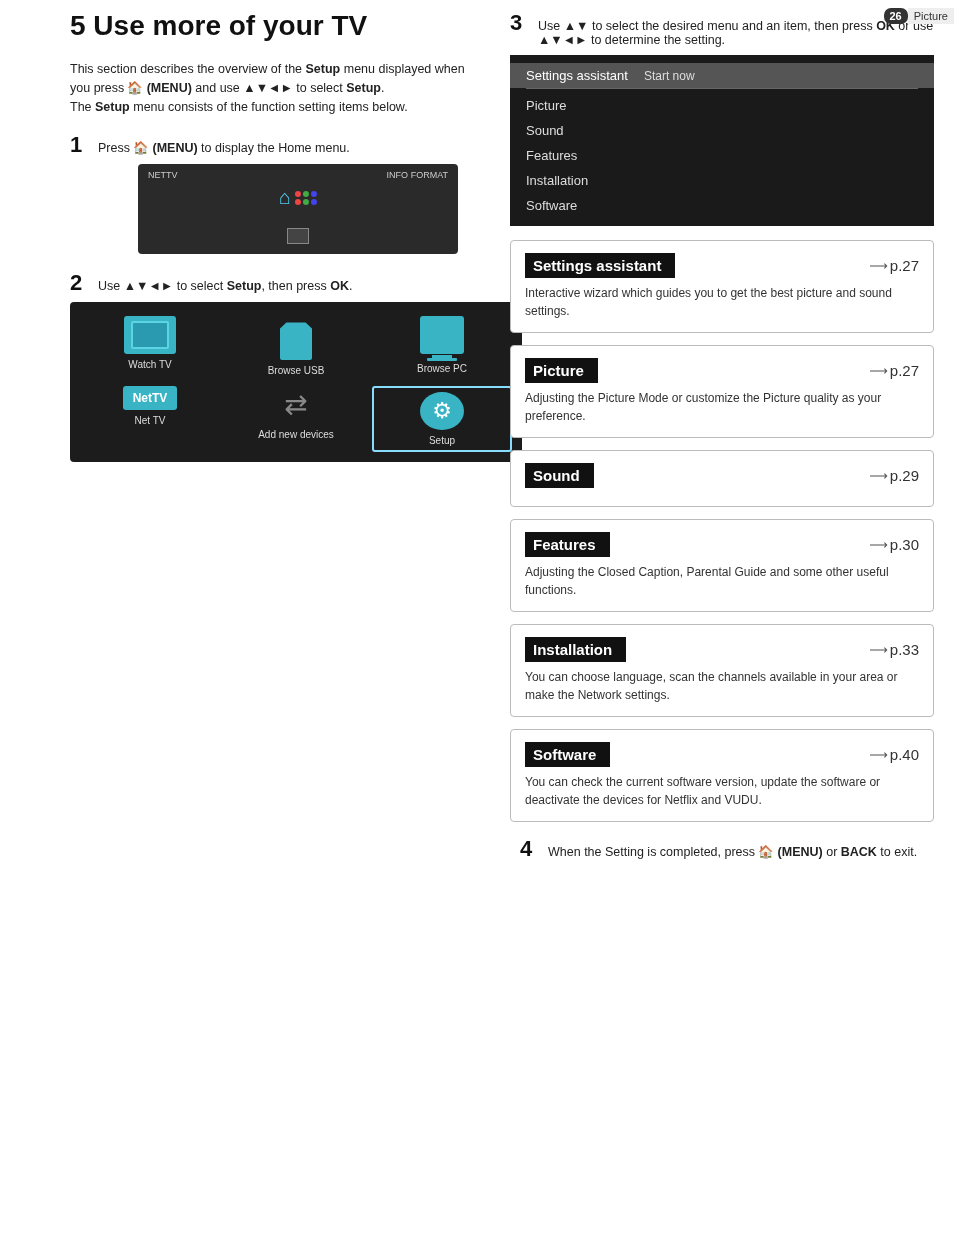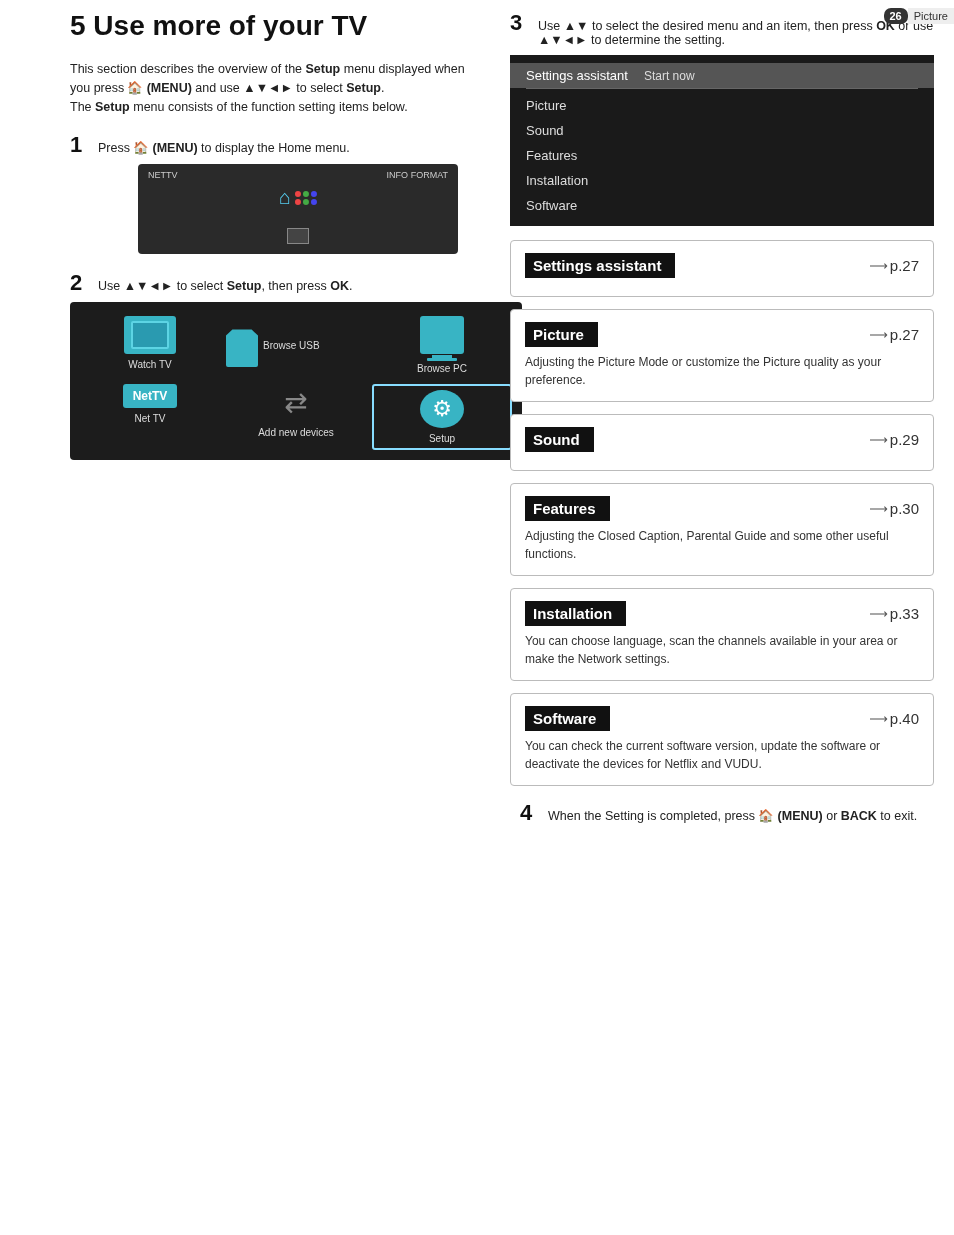--- a/index.html
+++ b/index.html
@@ -232,21 +232,21 @@
       <div style="background:#1c1c1c; border-radius:4px; padding:14px 10px 10px; width:452px;">
         <div style="display:grid; grid-template-columns:repeat(3,1fr); gap:10px 6px;">
 
           <div style="display:flex; flex-direction:column; align-items:center; gap:5px;">
             <div style="width:52px;height:38px;background:#38b4c4;border-radius:3px;display:flex;align-items:center;justify-content:center;">
               <div style="width:38px;height:28px;background:#2a9ab0;border-radius:2px; border:2px solid #5dd4e4;"></div>
             </div>
             <span style="color:#ddd;font-size:10px;">Watch TV</span>
           </div>
 
-          <div style="display:flex; flex-direction:row; align-items:center; gap:5px;">
+          <div style="display:flex; flex-direction:column; align-items:center; gap:5px;">
             <div style="width:32px;height:44px;background:#38b4c4;border-radius:2px 2px 2px 2px; clip-path:polygon(20% 14%, 80% 14%, 100% 28%, 100% 100%, 0 100%, 0 28%); display:flex; align-items:center; justify-content:center;"></div>
             <span style="color:#ddd;font-size:10px;">Browse USB</span>
           </div>
 
           <div style="display:flex; flex-direction:column; align-items:center; gap:5px;">
             <div style="width:44px;height:38px;background:#38b4c4;border-radius:3px;position:relative;">
               <div style="position:absolute;bottom:-4px;left:50%;transform:translateX(-50%);width:20px;height:3px;background:#38b4c4;"></div>
               <div style="position:absolute;bottom:-7px;left:50%;transform:translateX(-50%);width:30px;height:3px;background:#38b4c4;border-radius:1px;"></div>
             </div>
             <span style="color:#ddd;font-size:10px; margin-top:4px;">Browse PC</span>
@@ -307,20 +307,21 @@
     </div>
 
     <div class="section-card">
       <div class="section-card-header">
         <span class="section-card-title">Settings assistant</span>
         <span class="section-card-page">
           <span class="arrow-right">⟶</span>
           <span>p.27</span>
         </span>
       </div>
+      <p class="section-card-desc">Interactive wizard which guides you to get the best picture and sound settings.</p>
     </div>
 
     <div class="section-card">
       <div class="section-card-header">
         <span class="section-card-title">Picture</span>
         <span class="section-card-page">
           <span class="arrow-right">⟶</span>
           <span>p.27</span>
         </span>
       </div>

